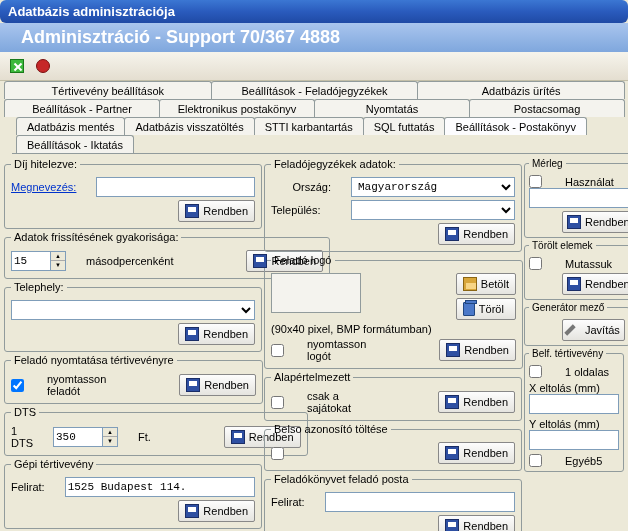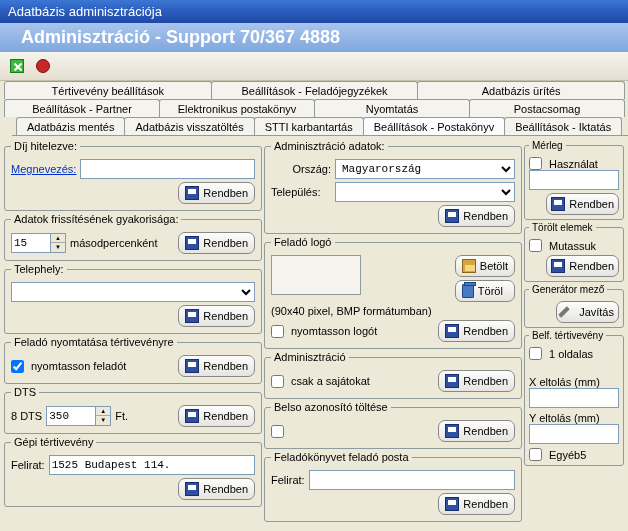--- a/index.html
+++ b/index.html
@@ -10,21 +10,22 @@
     background: #ece9d8;
     width: 628px;
     height: 531px;
     overflow: hidden;
   }
   .titlebar {
     background: linear-gradient(to bottom, #3b77d3 0%, #2a5bbd 50%, #1f4aa5 100%);
     color: #fff;
     padding: 4px 8px;
     font-size: 13px;
-    font-weight: normal;
+    font-weight: bold;
+    border-radius: 6px;
   }
   .subtitle {
     background: linear-gradient(to bottom, #a9c5ee 0%, #7fa7dd 100%);
     color: #fff;
     font-size: 18px;
     font-weight: bold;
     padding: 4px 21px;
   }
   .toolbar {
     background: linear-gradient(to bottom, #f6f4ec 0%, #e4ded0 100%);
@@ -65,21 +66,21 @@
   .tabrow3 { border-bottom: 1px solid #919b9c; margin-left: 12px; }
   .content { padding:4px; display:grid; grid-template-columns: 258px 258px 100px; gap:2px; }
   .col { display:flex; flex-direction:column; gap:2px; }
   fieldset {
     border: 1px solid #919b9c;
     margin: 0;
     padding: 4px 6px 6px 6px;
     border-radius: 3px;
   }
   legend { font-size:11px; padding:0 3px; }
-  .row { display:flex; align-items:center; gap:4px; margin-top:3px; }
+  .row { display:flex; align-items:center; gap:20px; margin-top:3px; }
   .row.right { justify-content:flex-end; }
   .lbl { font-size:11px; }
   .link-lbl { color:#0033cc; text-decoration:underline; font-size:11px; }
   input[type=text], select {
     font-family: Liberation Mono, monospace;
     font-size: 11px;
     border: 1px solid #7f9db9;
     padding: 1px 2px;
     background: #fff;
     height: 20px;
@@ -90,23 +91,24 @@
   .spin input { width:40px; text-align:left; }
   .spin-btns { display:flex; flex-direction:column; border:1px solid #7f9db9; border-left:none; }
   .spin-btns span { font-size:6px; line-height:8px; width:14px; text-align:center; background:#ece9d8; cursor:pointer; border-bottom:1px solid #aaa; }
   .spin-btns span:last-child { border-bottom:none; }
   .btn {
     display:inline-flex; align-items:center; gap:4px;
     font-size:11px;
     border:1px solid #888;
     background:linear-gradient(to bottom,#fdfdfd,#e5e4df);
     padding:2px 6px;
-    border-radius:7px;
+    border-radius:2px;
     cursor:pointer;
     height:22px;
+    margin-left:33px;
   }
   .ico-save { width:14px; height:14px; background:#2e4fa2; position:relative; border:1px solid #1a2d66; }
   .ico-save::after { content:""; position:absolute; left:2px; top:2px; width:8px; height:5px; background:#fff; }
   .ico-load { width:14px; height:14px; background:#d8a63a; position:relative; border:1px solid #8a6514; }
   .ico-load::after { content:""; position:absolute; left:2px; top:5px; width:10px; height:6px; background:#f7d585; }
   .ico-trash { width:12px; height:14px; background:#4a78c9; border:1px solid #204680; border-radius:1px; position:relative; }
   .ico-trash::before { content:""; position:absolute; top:-3px; left:1px; width:10px; height:2px; background:#4a78c9; border:1px solid #204680; }
   .ico-wrench { width:14px; height:14px; position:relative; }
   .ico-wrench::before { content:""; position:absolute; left:1px; top:1px; width:4px; height:12px; background:#777; transform:rotate(45deg); }
   .logo-box { width:90px; height:40px; border:1px solid #919b9c; background:#f4f3ee; }
@@ -141,20 +143,21 @@
 <div class="tabrow tabrow2">
   <div class="tab">Beállítások - Partner</div>
   <div class="tab">Elektronikus postakönyv</div>
   <div class="tab">Nyomtatás</div>
   <div class="tab">Postacsomag</div>
 </div>
 <div class="tabrow tabrow3">
   <div class="tab">Adatbázis mentés</div>
   <div class="tab">Adatbázis visszatöltés</div>
   <div class="tab">STTI karbantartás</div>
+  <div class="tab">SQL futtatás</div>
   <div class="tab active">Beállítások - Postakönyv</div>
   <div class="tab">Beállítások - Iktatás</div>
 </div>
 
 <div class="content">
 
   <div class="col">
     <fieldset>
       <legend>Díj hitelezve:</legend>
       <div class="row">
@@ -210,21 +213,21 @@
         <span class="btn">
             <span class="ico-save"></span>
             <span>Rendben</span>
           </span>
       </div>
     </fieldset>
 
     <fieldset>
       <legend>DTS</legend>
       <div class="row">
-        <span class="lbl">8 DTS</span>
+        <span class="lbl">1 DTS</span>
         <span class="spin">
           <input type="text" style="width: 50px;" value="350">
           <span class="spin-btns">
               <span>▲</span>
               <span>▼</span>
             </span>
         </span>
         <span class="lbl">Ft.</span>
         <span style="flex:1"></span>
         <span class="btn">
@@ -244,21 +247,21 @@
         <span class="btn">
             <span class="ico-save"></span>
             <span>Rendben</span>
           </span>
       </div>
     </fieldset>
   </div>
 
   <div class="col">
     <fieldset>
-      <legend>Adminisztráció adatok:</legend>
+      <legend>Feladójegyzékek adatok:</legend>
       <div class="row">
         <span class="lbl" style="width:60px;text-align:right">Ország:</span>
         <select style="flex:1"><option>Magyarország</option></select>
       </div>
       <div class="row">
         <span class="lbl" style="width:60px;text-align:left">Település:</span>
         <select style="flex:1"><option></option></select>
       </div>
       <div class="row right">
         <span class="btn">
@@ -292,21 +295,21 @@
         <span class="lbl">nyomtasson logót</span>
         <span style="flex:1"></span>
         <span class="btn">
             <span class="ico-save"></span>
             <span>Rendben</span>
           </span>
       </div>
     </fieldset>
 
     <fieldset>
-      <legend>Adminisztráció</legend>
+      <legend>Alapértelmezett</legend>
       <div class="row">
         <input type="checkbox" style="">
         <span class="lbl">csak a sajátokat</span>
         <span style="flex:1"></span>
         <span class="btn">
             <span class="ico-save"></span>
             <span>Rendben</span>
           </span>
       </div>
     </fieldset>
@@ -377,21 +380,21 @@
           </span>
       </div>
     </fieldset>
 
     <fieldset class="small-fs">
       <legend>Belf. tértivevény</legend>
       <div class="row">
         <input type="checkbox" style="">
         <span class="lbl">1 oldalas</span>
       </div>
-      <div class="lbl" style="margin-top:16px">X eltolás (mm)</div>
+      <div class="lbl" style="margin-top:4px">X eltolás (mm)</div>
       <input type="text" style="">
       <div class="lbl" style="margin-top:4px">Y eltolás (mm)</div>
       <input type="text" style="">
       <div class="row" style="margin-top:4px">
         <input type="checkbox" style="">
         <span class="lbl">Egyéb5</span>
       </div>
     </fieldset>
   </div>
 </div>

